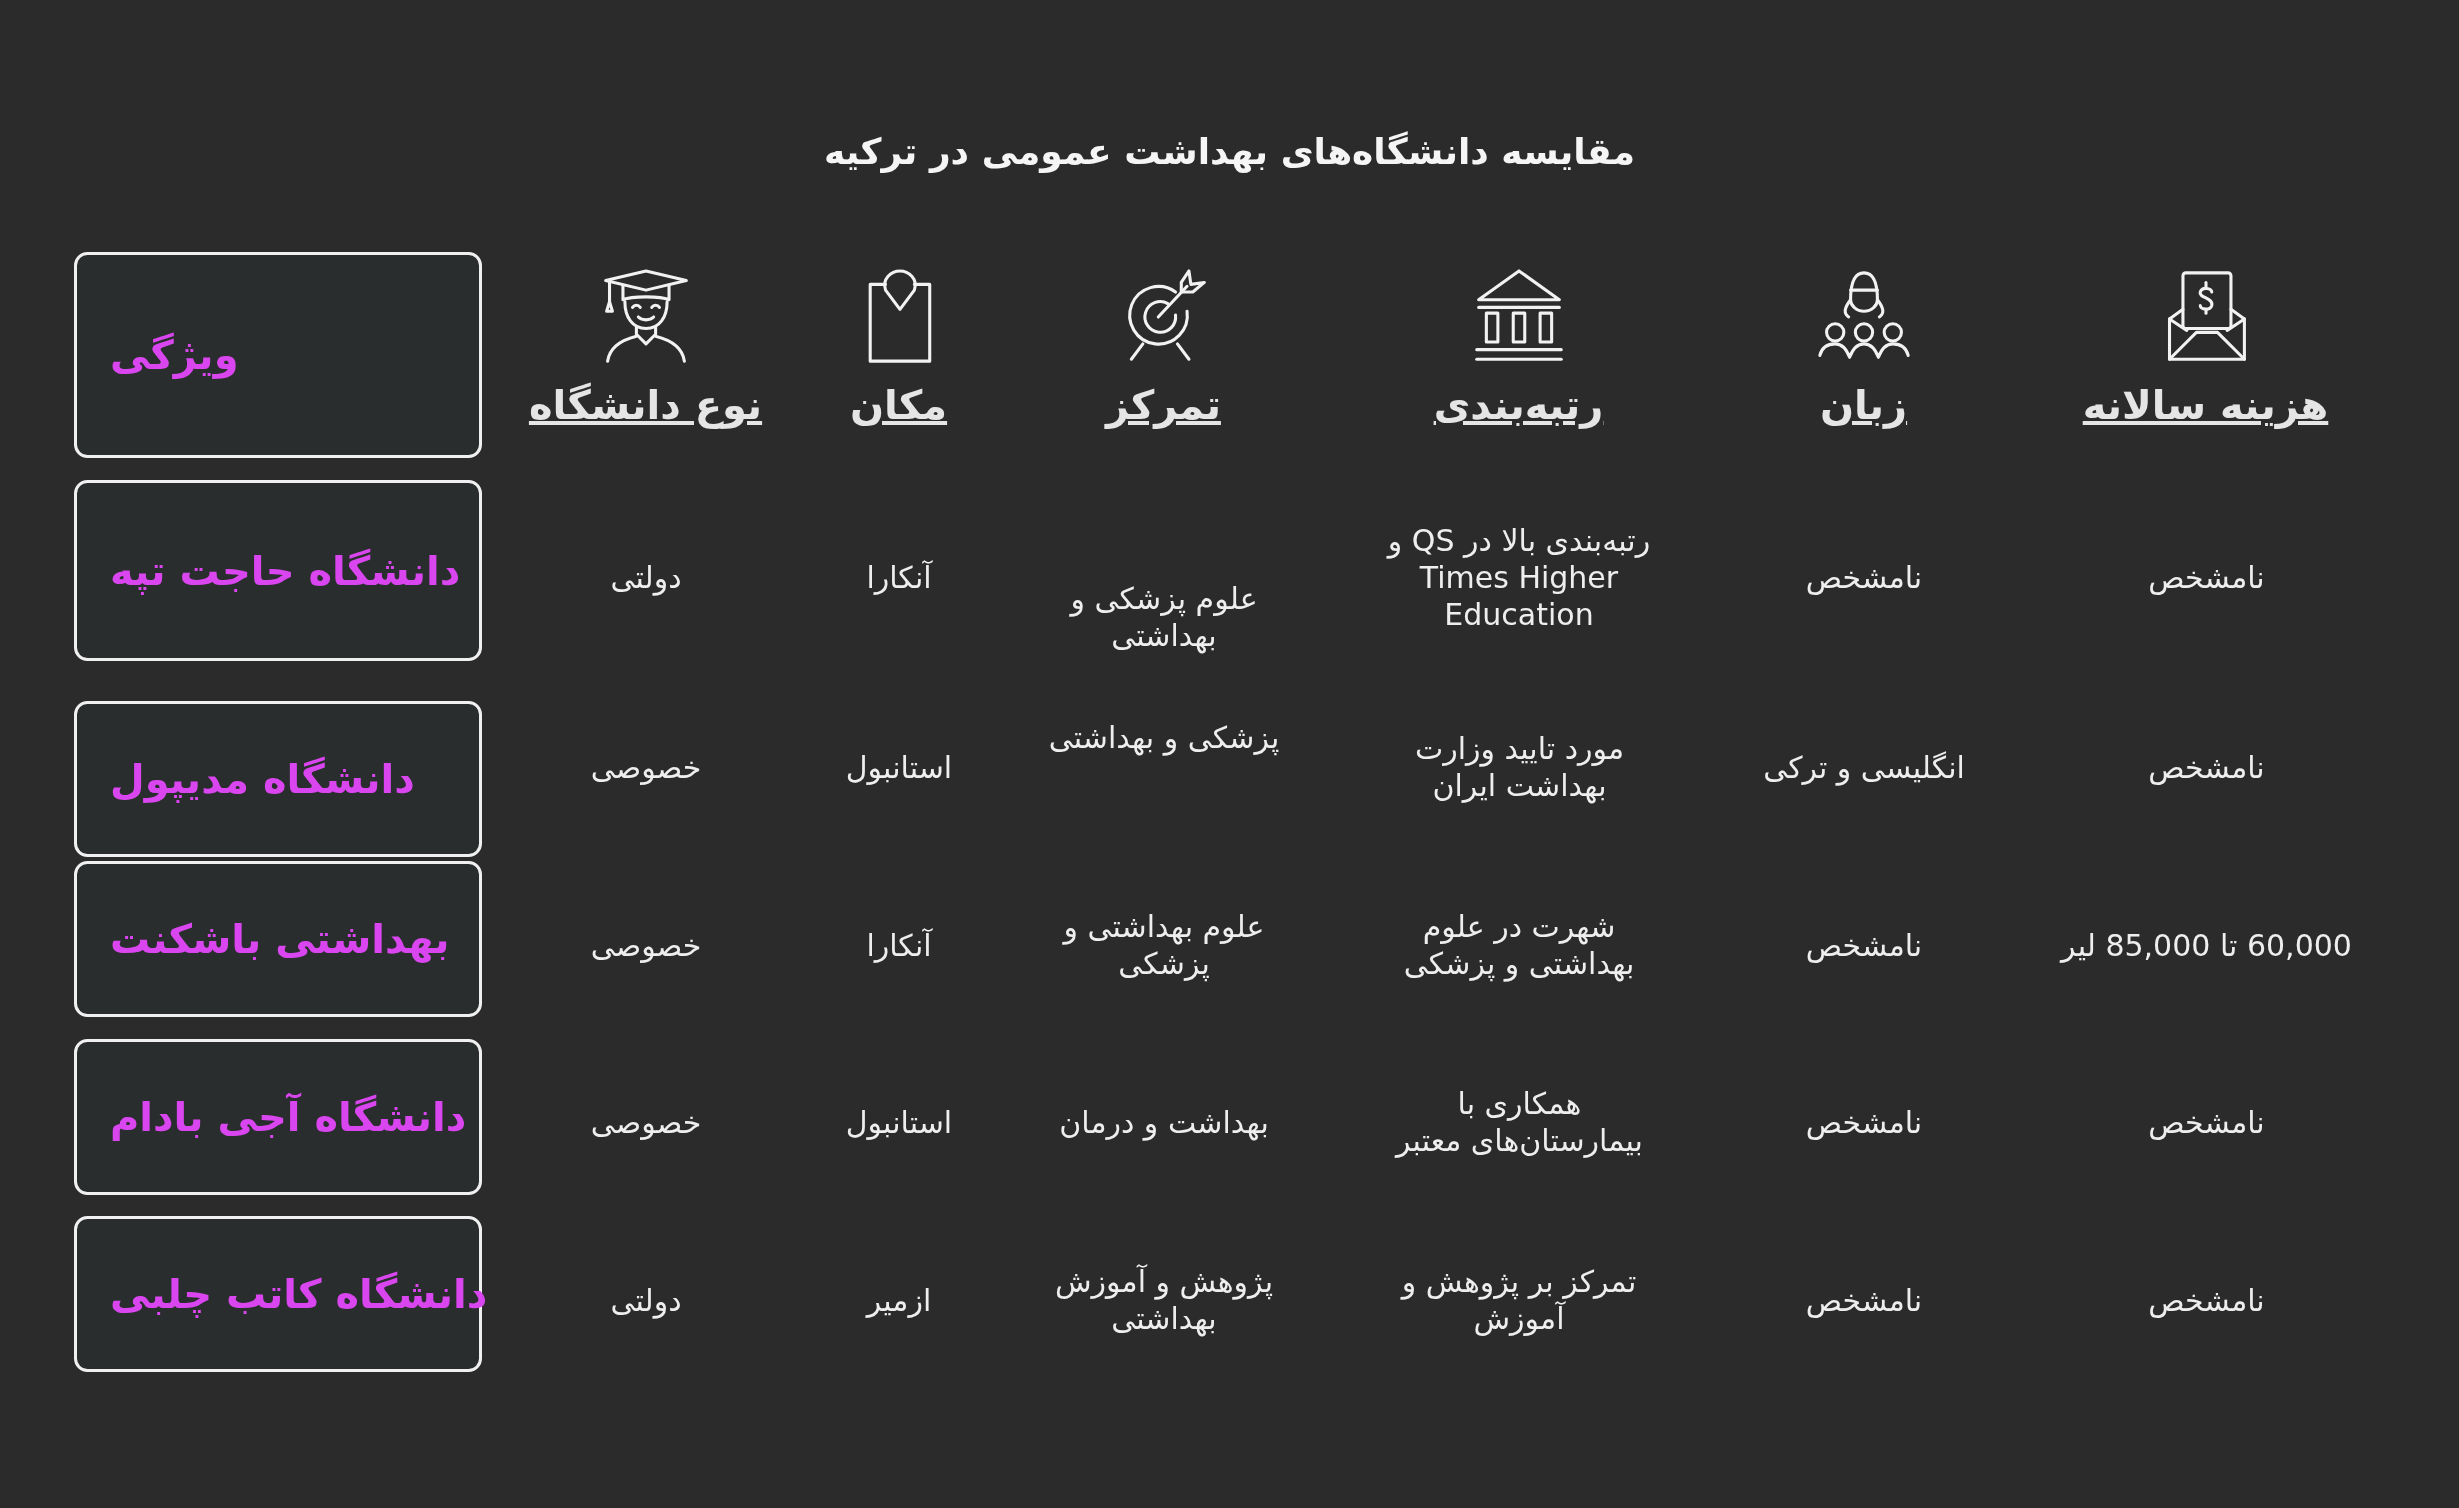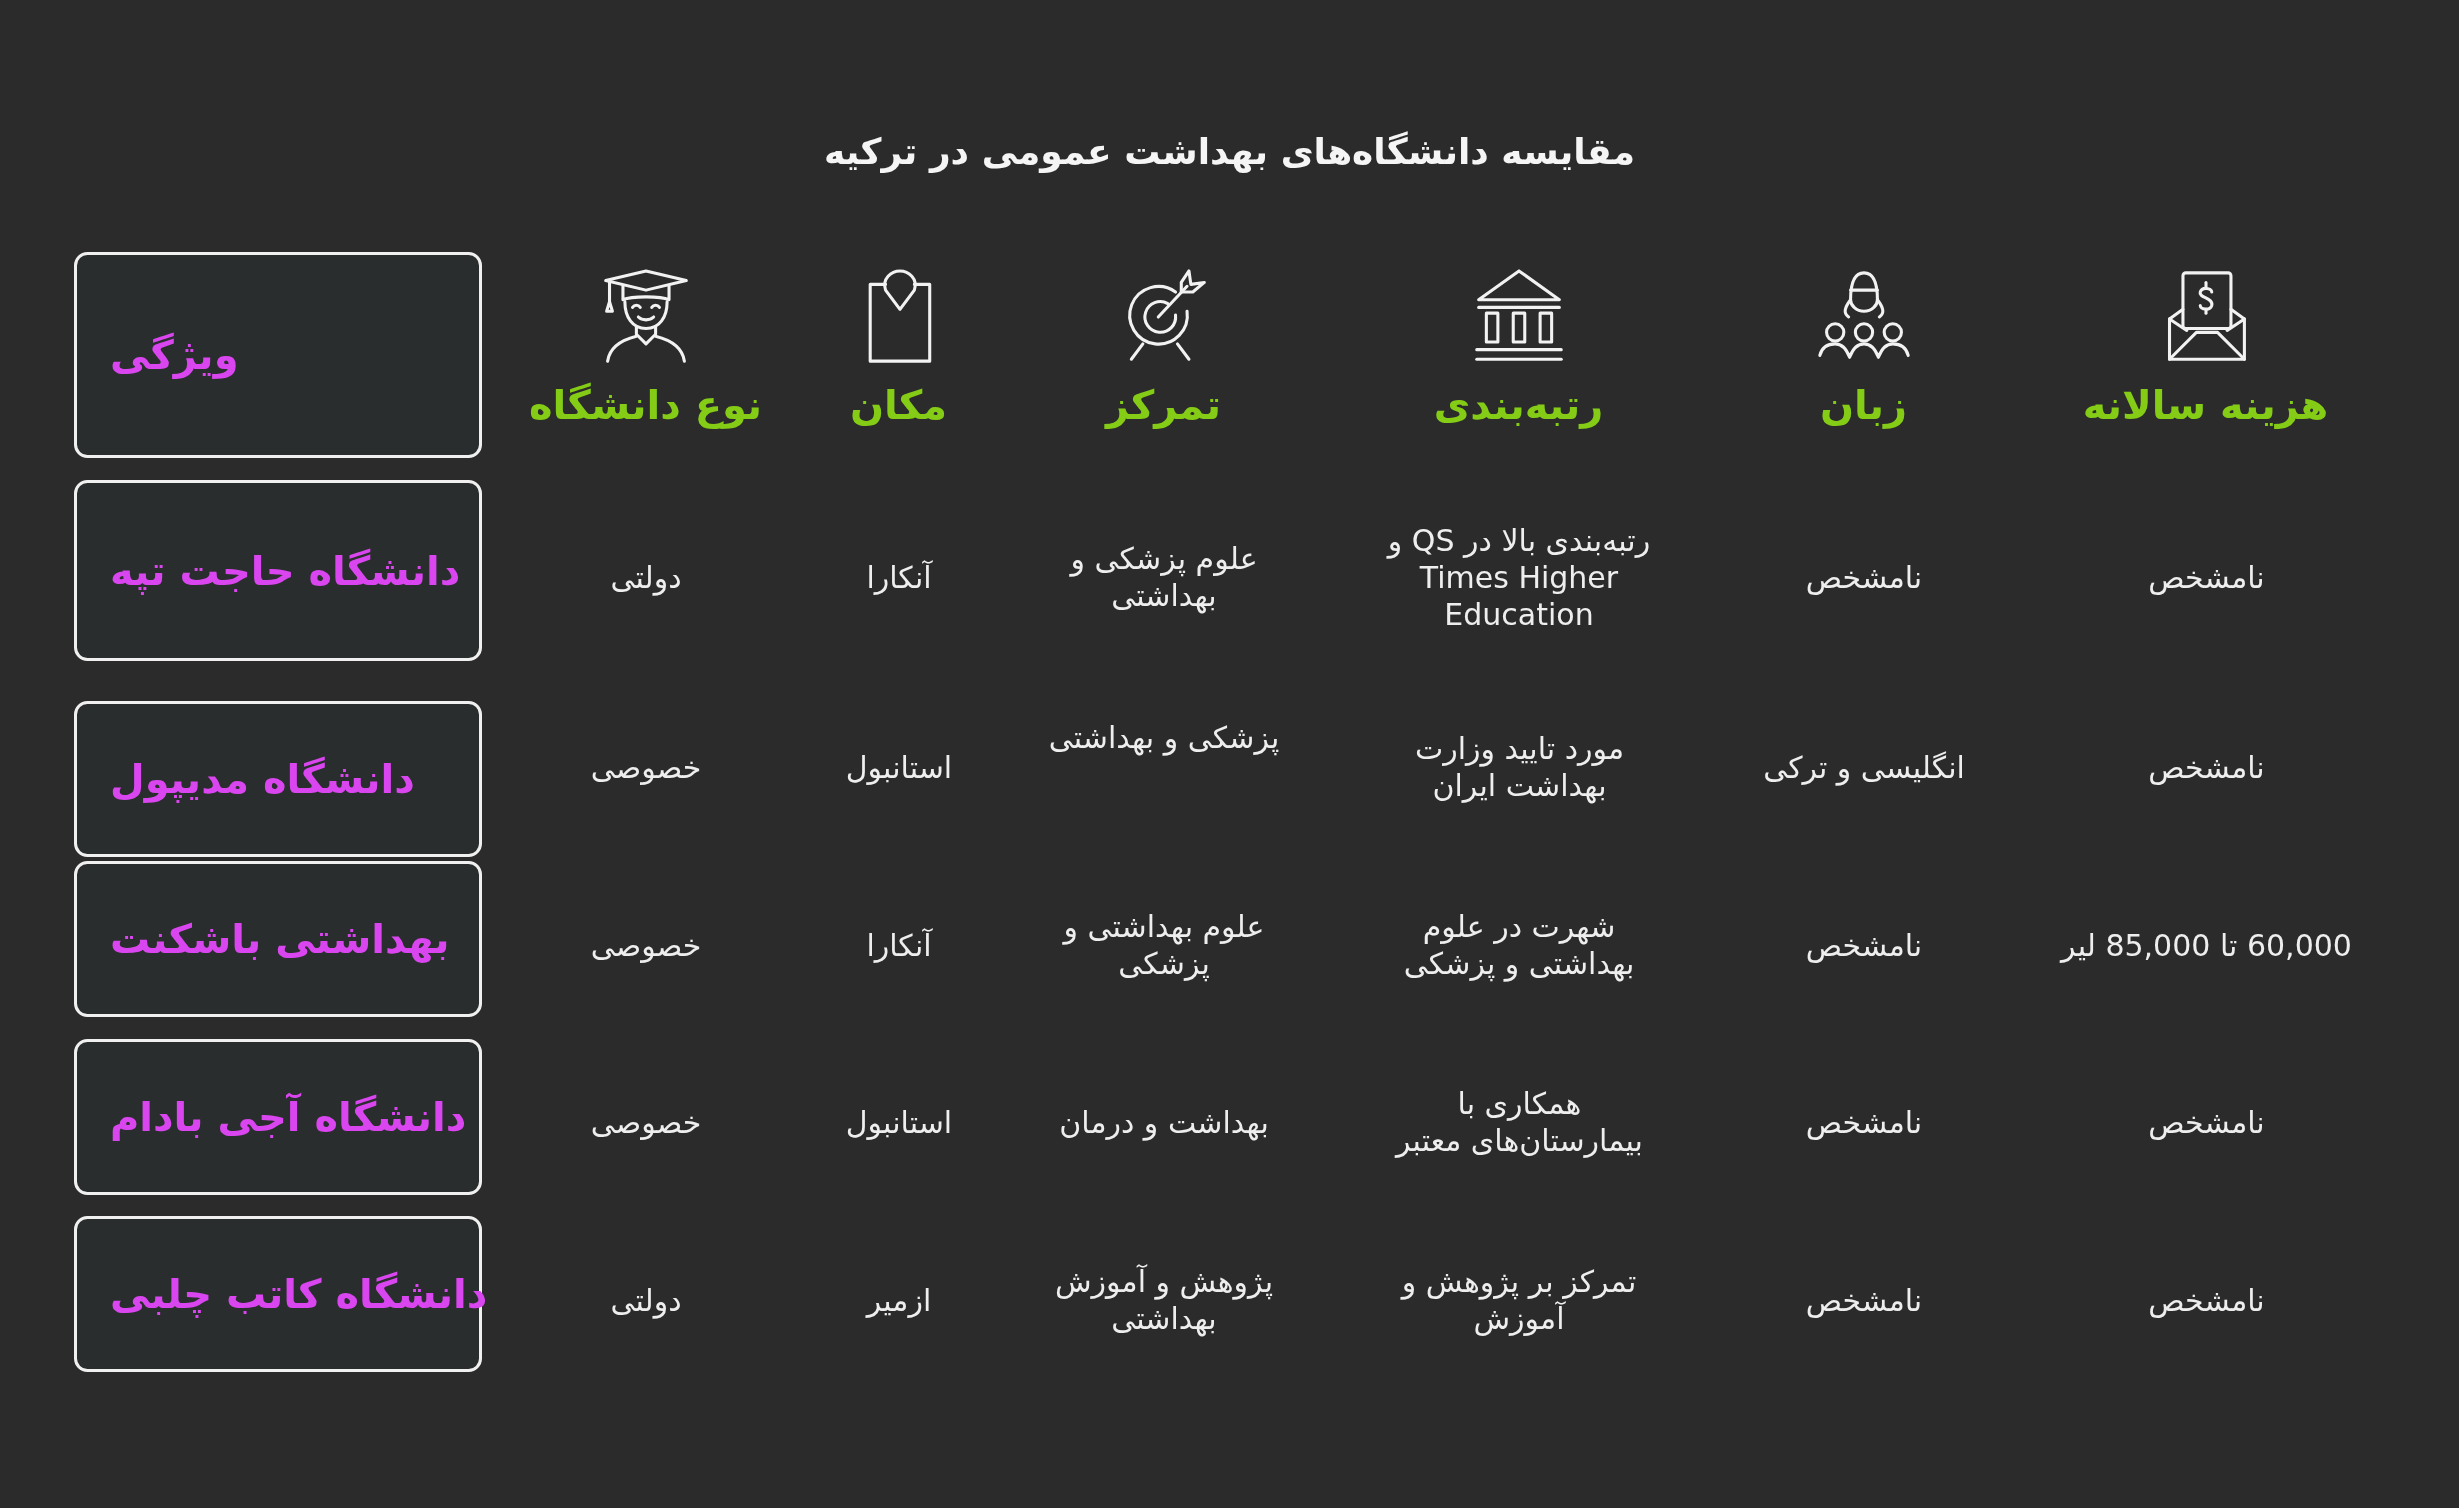--- a/index.html
+++ b/index.html
@@ -65,22 +65,23 @@
     }
     .colhead .icon svg {
       width: 96px;
       height: 96px;
     }
     .colhead .hlabel {
       direction: rtl;
       margin-top: 17.3px;
       font-size: 40px;
       font-weight: bold;
-      color: #84cc16;
+      color: #e5e5e5;
       white-space: nowrap;
+      text-decoration: underline;
     }
     .cell {
       position: absolute;
       width: 288px;
       margin-left: -144px;
       text-align: center;
       direction: rtl;
       font-size: 30px;
       line-height: 37px;
       color: #eeeeee;
@@ -210,21 +211,21 @@
   </span>
   <div class="hlabel">هزینه سالانه</div>
 </div>
 
 <div class="cell" style="left:646px;top:500px;">
     <span>دولتی</span>
   </div>
 <div class="cell" style="left:899px;top:500px;">
     <span>آنکارا</span>
   </div>
-<div class="cell" style="left:1164px;top:500px;width:250px;margin-left:-125px;">
+<div class="cell" style="left:1164px;top:500px;width:250px;margin-left:-125px;align-items:flex-end;">
     <span>علوم پزشکی و بهداشتی</span>
   </div>
 <div class="cell" style="left:1519px;top:500px;width:288px;margin-left:-144px;">
     <span>رتبه‌بندی بالا در QS و Times Higher Education</span>
   </div>
 <div class="cell" style="left:1864px;top:500px;">
     <span>نامشخص</span>
   </div>
 <div class="cell xwide" style="left:2206px;top:500px;">
     <span>نامشخص</span>

